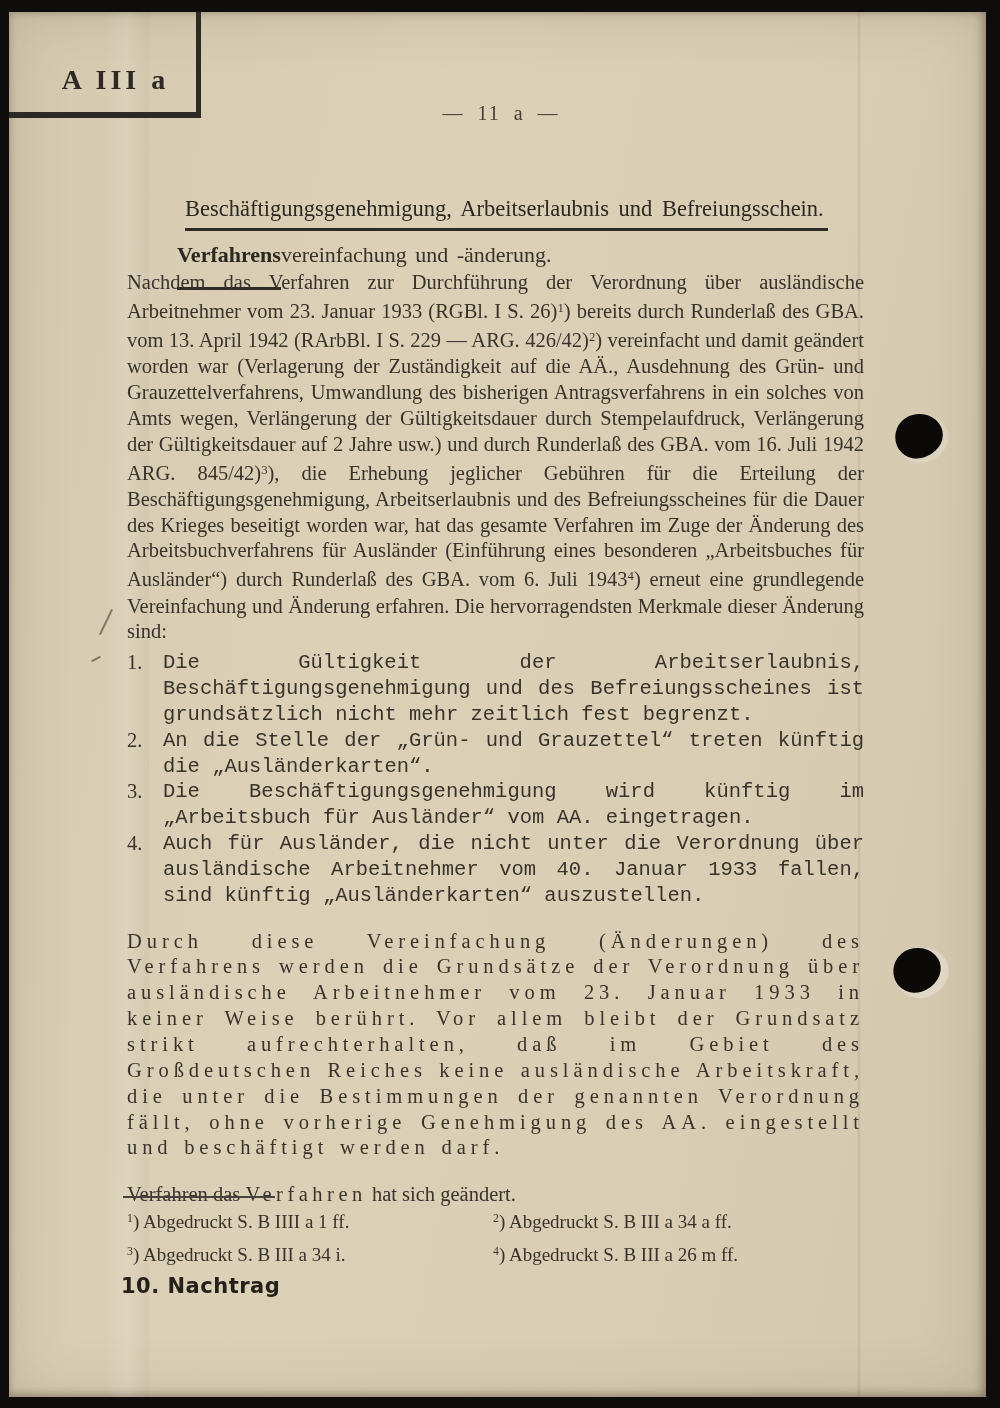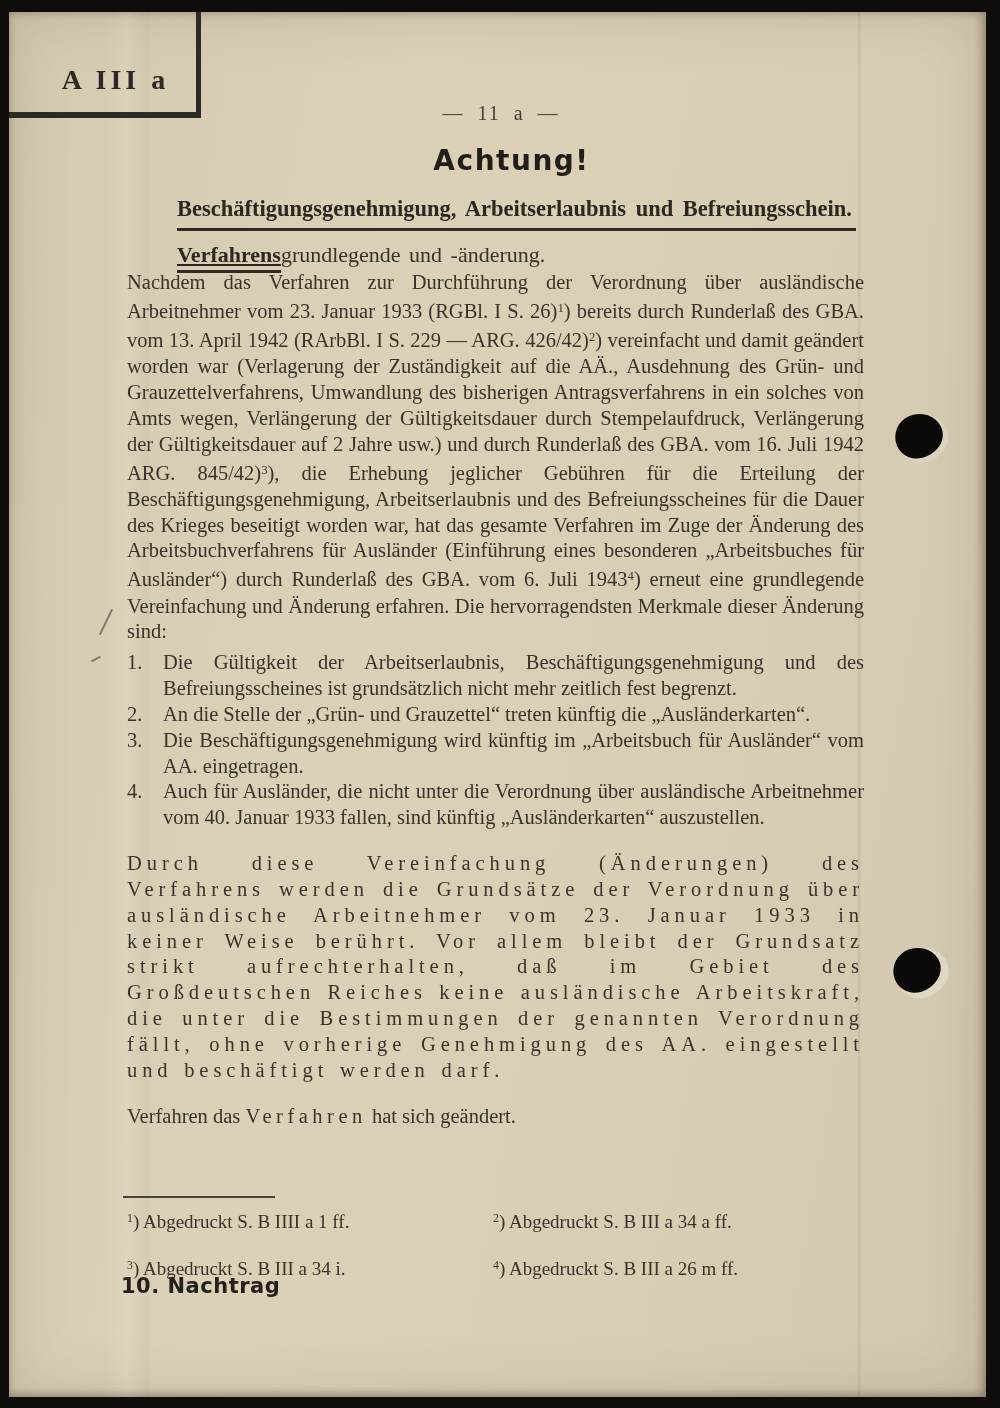--- a/index.html
+++ b/index.html
@@ -32,55 +32,55 @@
     position:absolute;left:7px;right:0;top:90px;text-align:center;
     font-size:20px;letter-spacing:2px;color:#454035;word-spacing:6px;
   }
   .doc-title{
     position:absolute;left:0;right:0;top:132px;text-align:center;
     transform:translateX(14px);
     font-family:"DejaVu Sans", sans-serif;font-weight:bold;
     font-size:28px;letter-spacing:1.5px;color:#211e18;
   }
   .subtitle-1{
-    position:absolute;left:168px;top:184px;
-    font-size:22.5px;font-weight:bold;color:#2b2721;word-spacing:4px;
+    position:absolute;left:176px;top:184px;
+    font-size:22.5px;font-weight:normal;color:#2b2721;word-spacing:4px;
     border-bottom:3px solid #2f2b24;padding-bottom:6px;padding-right:4px;
   }
   .subtitle-2{
     position:absolute;left:168px;top:230px;
     font-size:22px;color:#37322a;word-spacing:3px;
   }
   .subtitle-2 .hd-underline{
     font-weight:bold;color:#2b2721;
-    border-bottom:3px solid #2f2b24;padding-bottom:3px;text-decoration:underline;
+    border-bottom:3px solid #2f2b24;padding-bottom:20px;
   }
 
   .content{
     position:absolute;left:118px;top:258px;width:737px;
     font-size:20.5px;line-height:25.85px;color:#38332b;
     text-align:justify;
   }
   .content .sup{font-size:.62em;vertical-align:.5em;letter-spacing:0;}
   .para-intro{margin:0;}
   .num-list{margin-top:5px;}
   .list-item{display:flex;}
   .list-num{width:36px;flex:0 0 36px;}
-  .list-text{flex:1;text-align:justify;}
+  .list-text{flex:1;text-align:justify;font-family:Liberation Mono, monospace;}
   .para-spaced{
     margin-top:20px;text-align:justify;
     letter-spacing:.24em;word-spacing:.08em;
   }
   .para-closing{margin-top:3px;}
   .spaced{letter-spacing:.22em;}
 
   .footnote-rule{position:absolute;left:114px;top:1184px;width:152px;height:2px;background:#47423a;}
   .footnotes{
     position:absolute;left:118px;top:1194px;width:748px;
-    display:grid;grid-template-columns:366px 1fr;row-gap:19px;
+    display:grid;grid-template-columns:366px 1fr;row-gap:5px;
     font-size:19px;color:#38332b;line-height:25px;
   }
   .footnotes .sup{font-size:.62em;vertical-align:.5em;}
   .footer-label{
     position:absolute;left:112px;top:1246px;
     font-family:"DejaVu Sans", sans-serif;font-weight:bold;
     font-size:21px;color:#24211b;letter-spacing:.5px;margin-top:16px;
   }
 
   .punch-hole{
@@ -102,25 +102,24 @@
 <div class="paper">
   <div class="fold-left"></div>
   <div class="fold-right"></div>
 
   <div class="corner-box">
     <div class="corner-label">A III a</div>
   </div>
 
   <div class="page-number">— 11 a —</div>
 
-  <div class="doc-title">Achtung!</div>
 
   <div class="subtitle-1">Beschäftigungsgenehmigung, Arbeitserlaubnis und Befreiungsschein.</div>
 
-  <div class="subtitle-2"><span class="hd-underline">Verfahrens</span><span>grundlegende und -änderung.</span></div>
+  <div class="subtitle-2"><span class="hd-underline">Verfahrens</span><span>vereinfachung und -änderung.</span></div>
 
   <div class="content">
     <p class="para-intro"><span>Nachdem das Verfahren zur Durchführung der Verordnung über ausländische Arbeitnehmer vom 23. Januar 1933 (RGBl. I S. 26)</span><span class="sup">1</span><span>) bereits durch Runderlaß des GBA. vom 13. April 1942 (RArbBl. I S. 229 — ARG. 426/42)</span><span class="sup">2</span><span>) vereinfacht und damit geändert worden war (Verlagerung der Zuständigkeit auf die AÄ., Ausdehnung des Grün- und Grauzettelverfahrens, Umwandlung des bisherigen Antragsverfahrens in ein solches von Amts wegen, Verlängerung der Gültigkeitsdauer durch Stempelaufdruck, Verlängerung der Gültigkeitsdauer auf 2 Jahre usw.) und durch Runderlaß des GBA. vom 16. Juli 1942 ARG. 845/42)</span><span class="sup">3</span><span>), die Erhebung jeglicher Gebühren für die Erteilung der Beschäftigungsgenehmigung, Arbeitserlaubnis und des Befreiungsscheines für die Dauer des Krieges beseitigt worden war, hat das gesamte Verfahren im Zuge der Änderung des Arbeitsbuchverfahrens für Ausländer (Einführung eines besonderen „Arbeitsbuches für Ausländer“) durch Runderlaß des GBA. vom 6. Juli 1943</span><span class="sup">4</span><span>) erneut eine grundlegende Vereinfachung und Änderung erfahren. Die hervorragendsten Merkmale dieser Änderung sind:</span></p>
 
     <div class="num-list">
       <div class="list-item">
         <span class="list-num">1.</span>
         <span class="list-text">Die Gültigkeit der Arbeitserlaubnis, Beschäftigungsgenehmigung und des Befreiungsscheines ist grundsätzlich nicht mehr zeitlich fest begrenzt.</span>
       </div>
       <div class="list-item">

